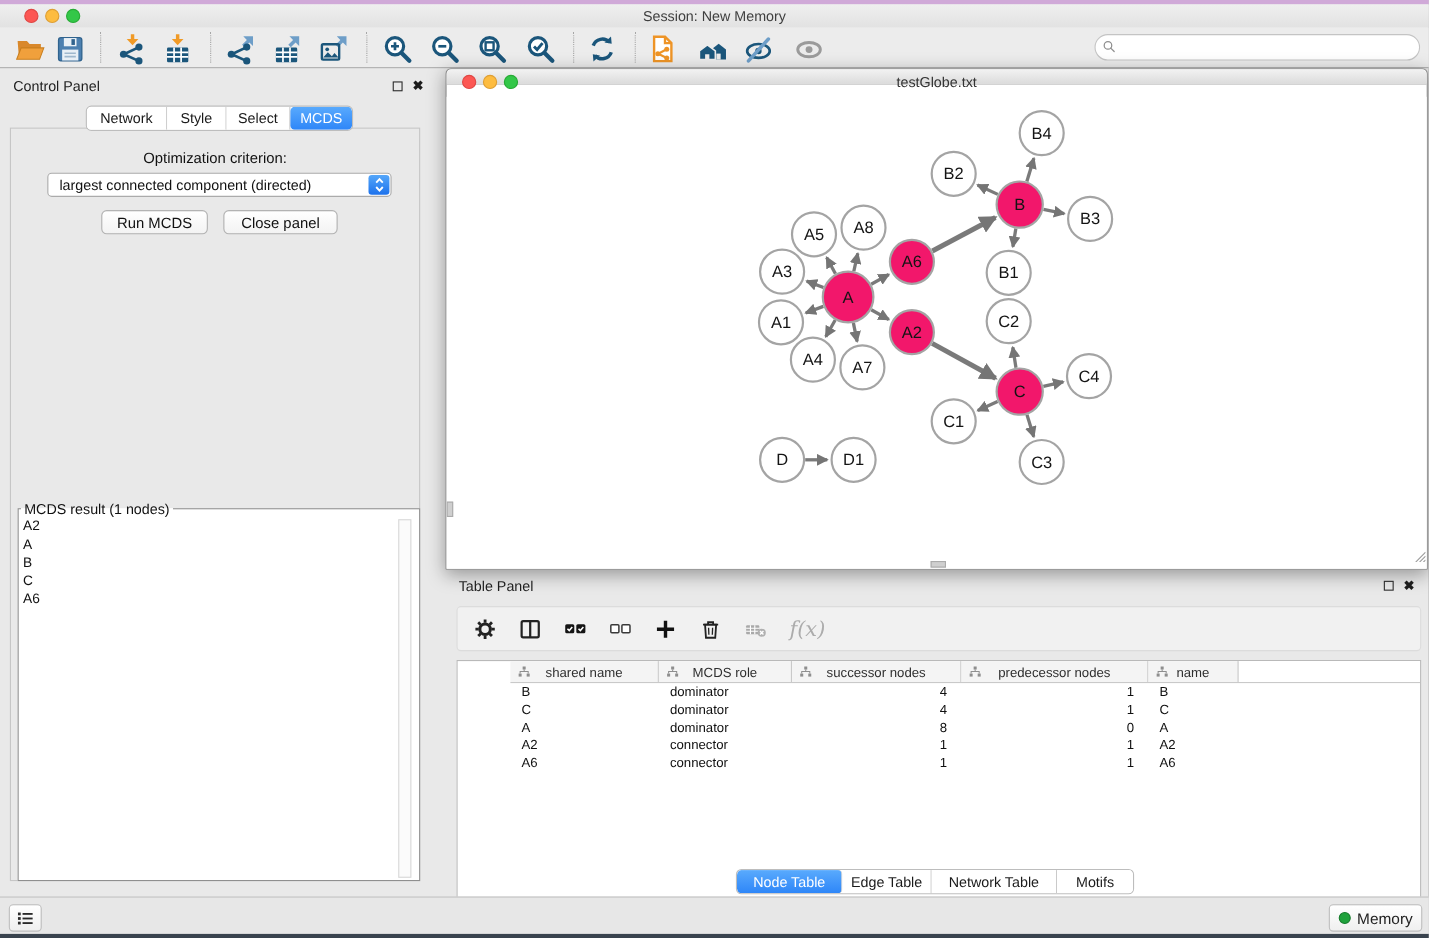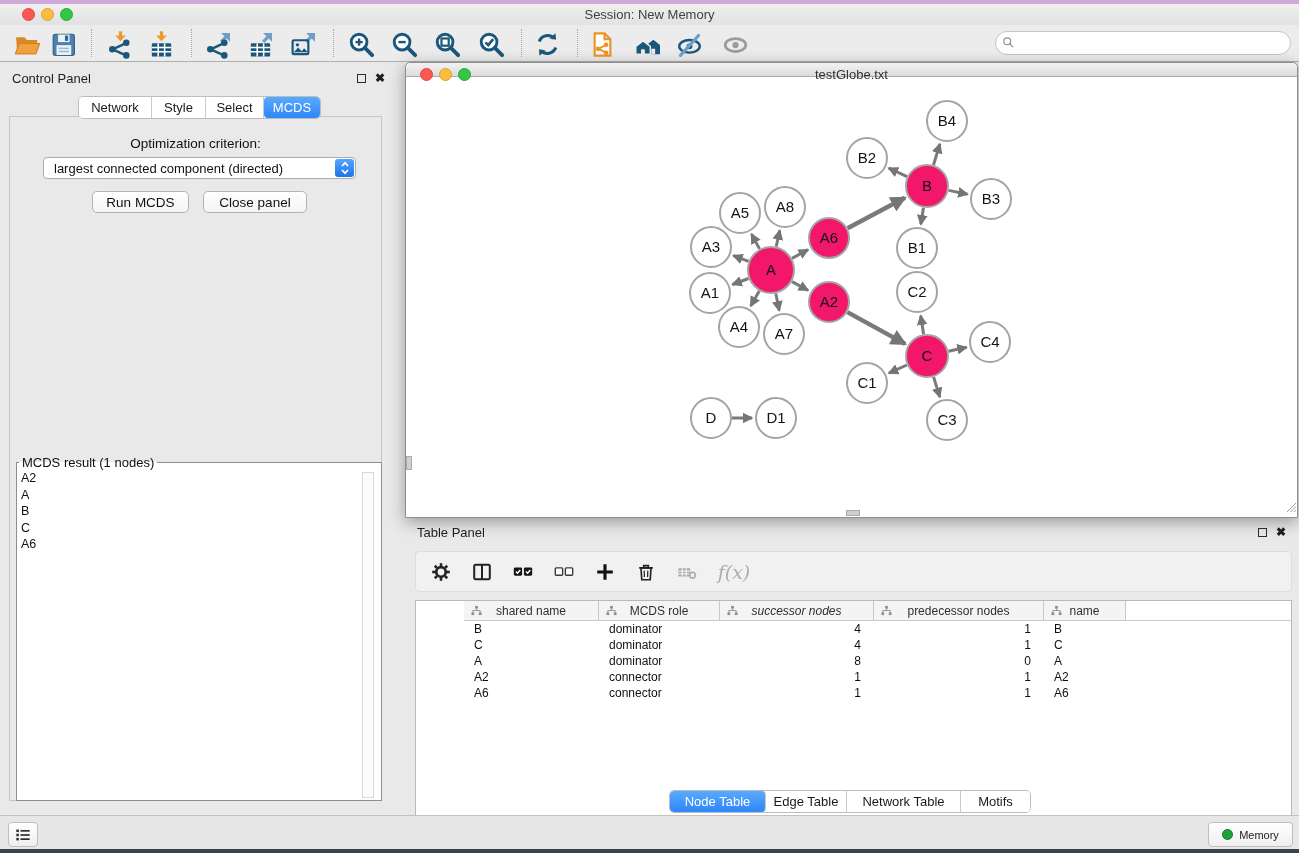--- a/index.html
+++ b/index.html
@@ -97,21 +97,21 @@
   .dt-row { display:flex; height:16px; cursor:default; }
   .dt-cell { font-size:12px; color:#101010; line-height:16px; white-space:nowrap; overflow:hidden; }
 
   .tp-tabs-wrap { position:absolute; left:0; top:790px; width:100%; }
 
   
   .statusbar { position:absolute; left:0; top:815px; width:100%; height:34px;
                background:#E7E7E7; border-top:1px solid #C2C2C2; }
   .status-btn { position:absolute; top:6px; height:25px; background:linear-gradient(#FFFFFF,#EFEFEF);
                 border:1px solid #BFBFBF; border-radius:4px; display:flex; align-items:center;
-                justify-content:center; gap:6px; font-size:11px; color:#222;
+                justify-content:center; gap:6px; font-size:14px; color:#222;
                 font-family:"Liberation Sans", sans-serif; }
   .mem-dot { width:11px; height:11px; border-radius:50%; background:#1FA23C; border:1px solid #157B2B; }
   .desktop-strip-bottom { position:absolute; left:0; bottom:0; width:100%; height:4px; background:#39434E; }
 </style>
 </head>
 <body>
 
 <div class="screen">
 
   <div class="desktop-strip-top"></div>
@@ -545,21 +545,21 @@
             <path d="M6 4v2M2 8V6h8v2" fill="none" stroke="#8E8E8E"></path>
           </svg><span>shared name</span></div>
         <div class="dt-hcell" style="width: 121px;"><svg class="sort-ico" width="11" height="11" viewBox="0 0 12 12">
             <g fill="#8E8E8E">
               <rect x="4.5" y="1" width="3" height="3"></rect>
               <rect x="0.5" y="8" width="3" height="3"></rect>
               <rect x="8.5" y="8" width="3" height="3"></rect>
             </g>
             <path d="M6 4v2M2 8V6h8v2" fill="none" stroke="#8E8E8E"></path>
           </svg><span>MCDS role</span></div>
-        <div class="dt-hcell" style="width: 154px; font-style: italic;"><svg class="sort-ico" width="11" height="11" viewBox="0 0 12 12">
+        <div class="dt-hcell" style="width: 154px;"><svg class="sort-ico" width="11" height="11" viewBox="0 0 12 12">
             <g fill="#8E8E8E">
               <rect x="4.5" y="1" width="3" height="3"></rect>
               <rect x="0.5" y="8" width="3" height="3"></rect>
               <rect x="8.5" y="8" width="3" height="3"></rect>
             </g>
             <path d="M6 4v2M2 8V6h8v2" fill="none" stroke="#8E8E8E"></path>
           </svg><span>successor nodes</span></div>
         <div class="dt-hcell" style="width: 170px;"><svg class="sort-ico" width="11" height="11" viewBox="0 0 12 12">
             <g fill="#8E8E8E">
               <rect x="4.5" y="1" width="3" height="3"></rect>

